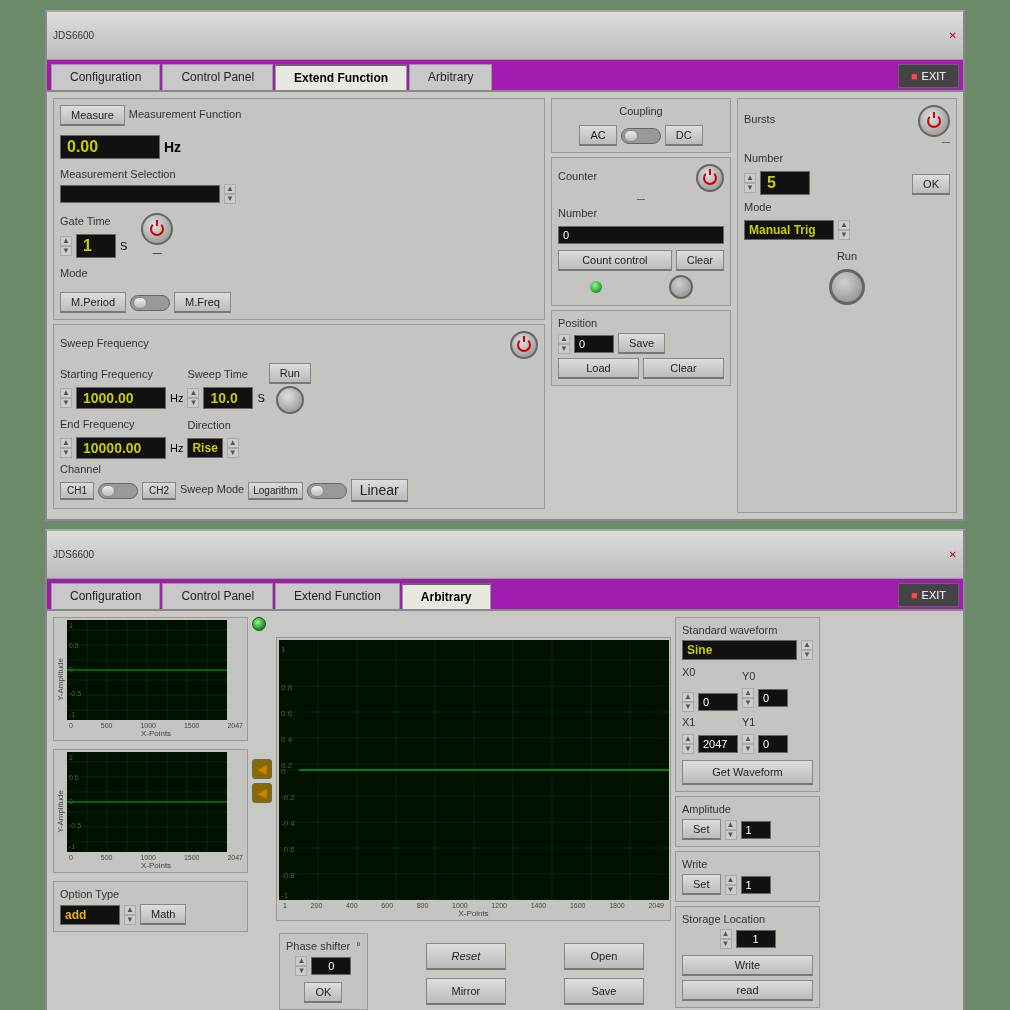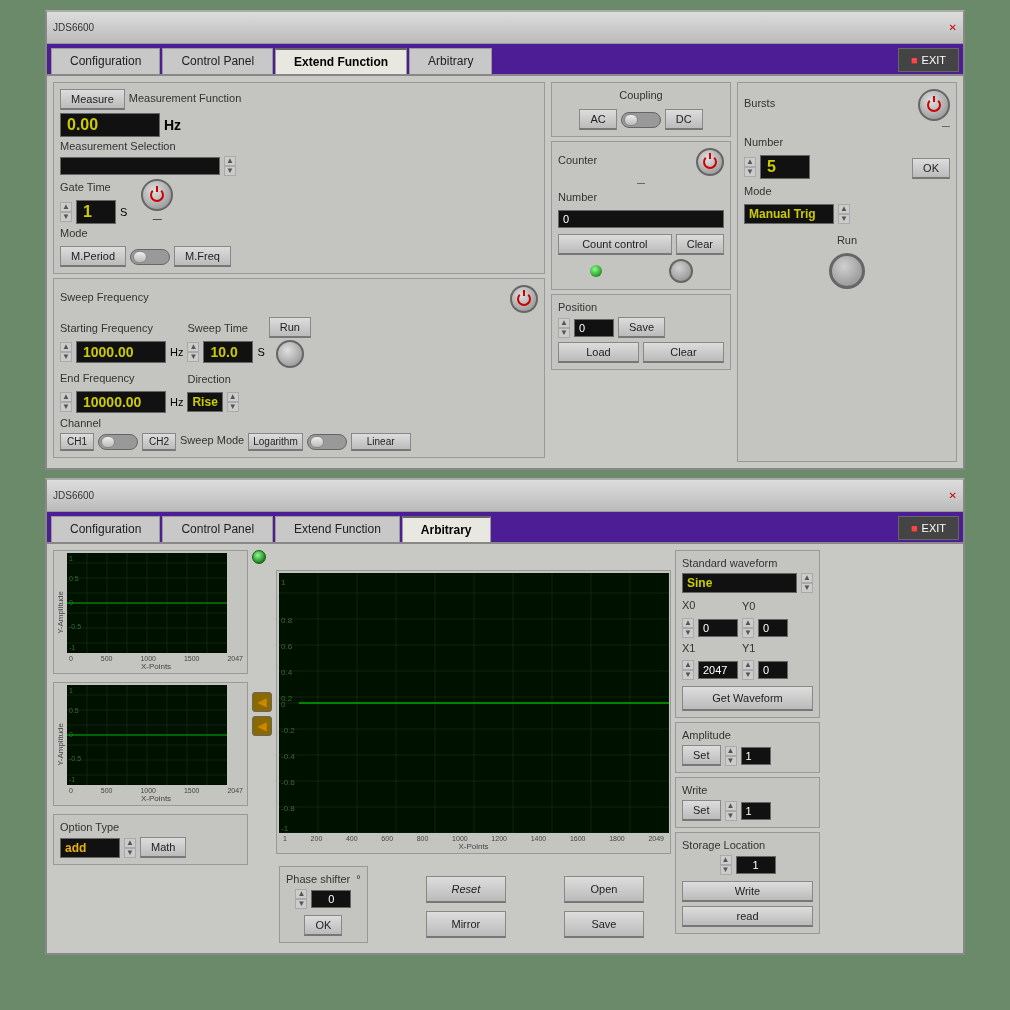--- a/index.html
+++ b/index.html
@@ -17,33 +17,33 @@
       background: #c0c0c0;
       border: 2px solid #888;
       border-top: 2px solid #aaa;
       margin: 8px auto;
       width: 920px;
       position: relative;
     }
 
     .title-bar {
       background: linear-gradient(to bottom, #ddd, #bbb);
-      padding: 10px 6px;
+      padding: 18px 6px;
       font-size: 10px;
       color: #333;
       border-bottom: 1px solid #999;
       display: flex;
       align-items: center;
       justify-content: space-between;
     }
 
     
     .tabs {
       display: flex;
-      background: #4c1d95;
+      background: #a21caf;
       padding: 4px 4px 0 4px;
       gap: 2px;
       border-bottom: 2px solid #888;
     }
     .tab {
       padding: 5px 18px;
       background: #c8c8c8;
       border: 1px solid #999;
       border-bottom: none;
       cursor: pointer;
@@ -276,21 +276,21 @@
       <span>EXIT</span>
     </div>
   </div>
   <div class="content">
     <div class="top-content">
 
       <div class="left-panel">
 
         <div class="section-box">
           <div class="row" style="align-items: flex-start;">
-            <div style="display:flex; flex-direction:column; gap:3px; flex:1;">
+            <div style="display:flex; flex-direction:column; gap:9px; flex:1;">
               <div class="row">
                 <button class="btn">Measure</button>
                 <span class="section-label">Measurement Function</span>
               </div>
               <div class="row">
                 <span class="display-field" style="min-width:100px; font-size:16px;">0.00</span>
                 <span style="font-size:14px; font-weight:bold;">Hz</span>
               </div>
               <div>
                 <div class="section-label">Measurement Selection</div>
@@ -404,21 +404,21 @@
             <button class="btn" style="font-size:10px; padding:2px 6px;">CH1</button>
             <div class="toggle">
               <div class="toggle-knob"></div>
             </div>
             <button class="btn" style="font-size:10px; padding:2px 6px;">CH2</button>
             <span class="section-label">Sweep Mode</span>
             <button class="btn" style="font-size:10px; padding:2px 4px;">Logarithm</button>
             <div class="toggle">
               <div class="toggle-knob"></div>
             </div>
-            <button class="btn" style="font-size:10px; padding:2px 15px;">Linear</button>
+            <button class="btn" style="font-size:14px; padding:2px 8px;">Linear</button>
           </div>
         </div>
       </div>
 
       <div style="width:180px;">
 
         <div class="section-box">
           <div class="row" style="justify-content: center;">
             <span class="section-label">Coupling</span>
           </div>
@@ -730,21 +730,21 @@
         <div class="section-box">
           <span class="section-label">Standard waveform</span>
           <div class="row" style="margin-top:4px;">
             <span class="display-field-small" style="color:#cccc00; flex:1;">Sine</span>
             <div class="spin-input">
               <div class="spin-arrow">▲</div>
               <div class="spin-arrow">▼</div>
             </div>
           </div>
           <div class="row" style="margin-top:6px;">
-            <div class="col" style="gap:3px;">
+            <div class="col" style="gap:10px;">
               <span class="section-label">X0</span>
               <div class="row">
                 <div class="spin-input">
                   <div class="spin-arrow">▲</div>
                   <div class="spin-arrow">▼</div>
                 </div>
                 <span class="display-field-white" style="min-width:40px;">0</span>
               </div>
             </div>
             <div class="col" style="gap:2px;">

